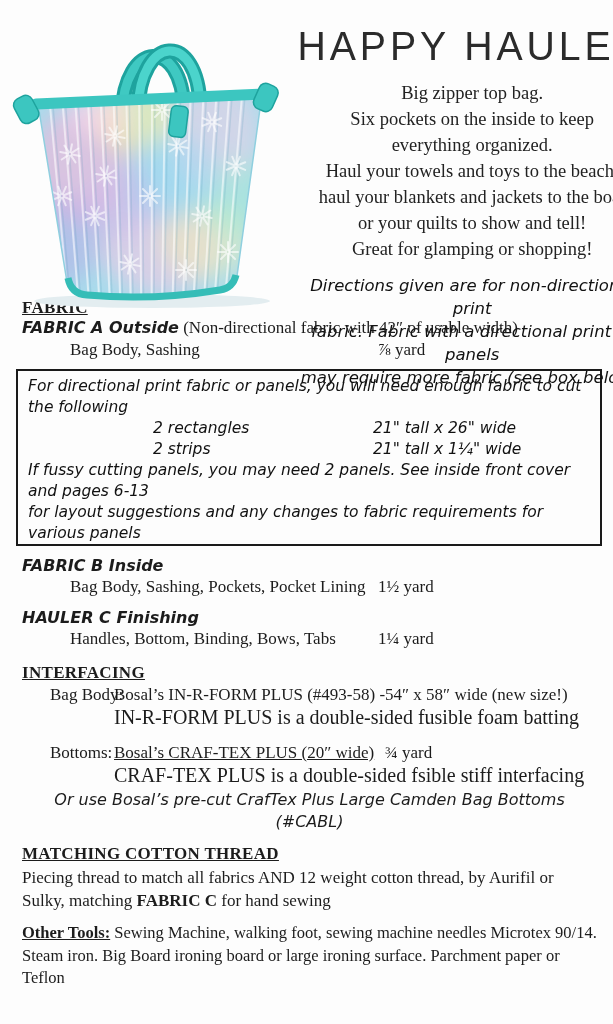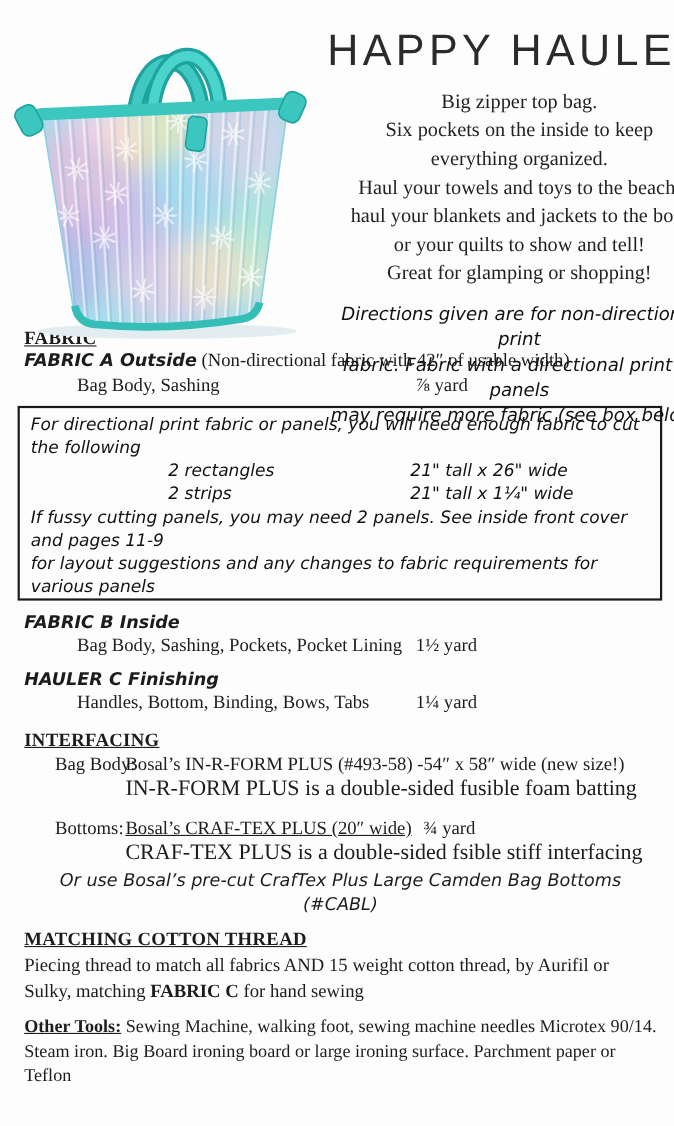--- a/index.html
+++ b/index.html
@@ -315,21 +315,21 @@
       <div class="dir-box">
         <div>For directional print fabric or panels, you will need enough fabric to cut the following</div>
         <div class="boxrow">
           <span>2 rectangles</span>
           <span class="boxsize">21" tall x 26" wide</span>
         </div>
         <div class="boxrow">
           <span>2 strips</span>
           <span class="boxsize">21" tall x 1¼" wide</span>
         </div>
-        <div>If fussy cutting panels, you may need 2 panels. See inside front cover and pages 11-9</div>
+        <div>If fussy cutting panels, you may need 2 panels. See inside front cover and pages 6-13</div>
         <div>for layout suggestions and any changes to fabric requirements for various panels</div>
       </div>
 
       <div class="sec">
         <div class="fab-name">FABRIC B Inside</div>
         <div class="row">
           <span>Bag Body, Sashing, Pockets, Pocket Lining</span>
           <span class="yardage">1½ yard</span>
         </div>
       </div>
@@ -358,21 +358,21 @@
         <span class="if-size">¾ yard</span>
       </div>
       <div class="if-desc">CRAF-TEX PLUS is a double-sided fsible stiff interfacing</div>
       <div class="alt-line">Or use Bosal’s pre-cut CrafTex Plus Large Camden Bag Bottoms (#CABL)</div>
     </div>
 
 
     <div class="sec" style="margin-top:11px;">
       <div class="h-underline">MATCHING COTTON THREAD</div>
       <div class="para">
-        <span>Piecing thread to match all fabrics AND 15 weight cotton thread, by Aurifil or Sulky, matching </span><b class="inline">FABRIC C</b><span> for hand sewing</span>
+        <span>Piecing thread to match all fabrics AND 12 weight cotton thread, by Aurifil or Sulky, matching </span><b class="inline">FABRIC C</b><span> for hand sewing</span>
       </div>
     </div>
 
     <div class="tools">
       <span class="lbl">Other Tools:</span><span> Sewing Machine, walking foot, sewing machine needles Microtex 90/14. Steam iron. Big Board ironing board or large ironing surface. Parchment paper or Teflon </span>
     </div>
 
   </div>
 </div>
 

